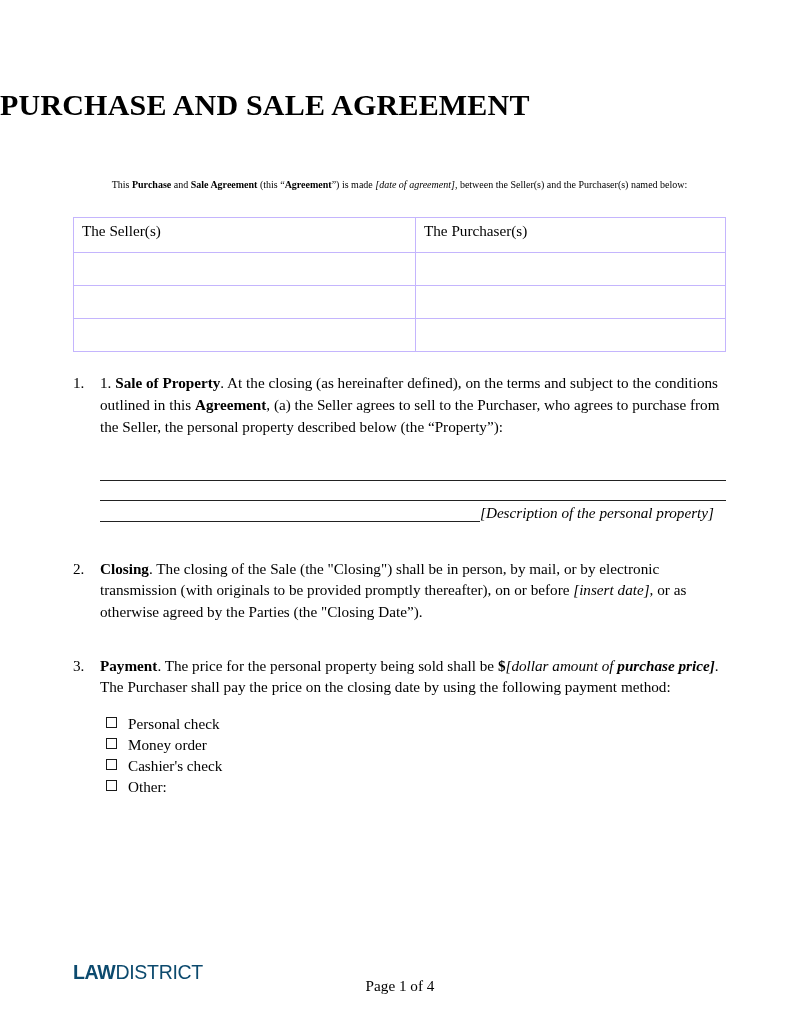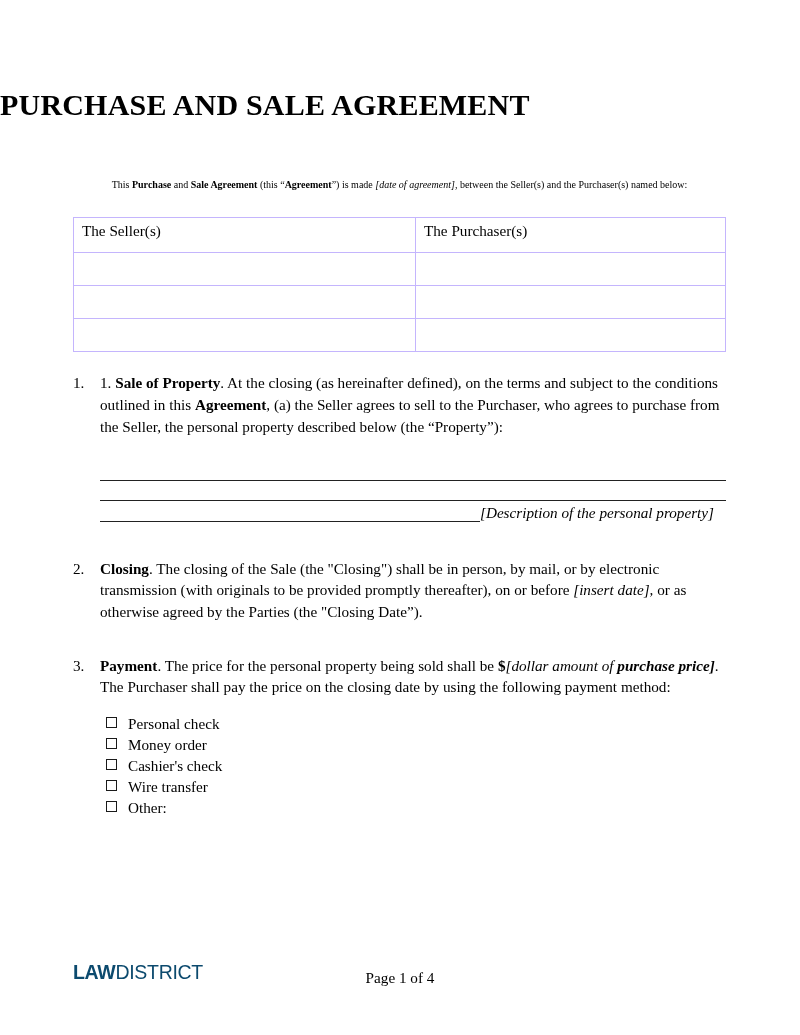--- a/index.html
+++ b/index.html
@@ -160,21 +160,21 @@
     letter-spacing: -0.3px;
     color: #0c4a6e;
     line-height: 1;
   }
   .logo .law { font-weight: bold; }
   .logo .district { font-weight: normal; }
   .page-number {
     position: absolute;
     left: 0;
     right: 0;
-    top: 6px;
+    top: 14px;
     text-align: center;
     font-size: 15.2px;
     color: #000;
   }
   b, strong { font-weight: bold; }
   i, em { font-style: italic; }
   .bi { font-weight: bold; font-style: italic; }
 </style>
 </head>
 <body>
@@ -242,24 +242,20 @@
       <li>
           <span class="box"></span>
           <span>Money order</span>
         </li>
       <li>
           <span class="box"></span>
           <span>Cashier's check</span>
         </li>
       <li>
           <span class="box"></span>
-          <span>Wire transfer</span>
-        </li>
-      <li>
-          <span class="box"></span>
           <span>Other:</span>
         </li>
     </ul>
 
   </div>
 
   <div class="footer">
     <div class="logo"><span class="law">LAW</span><span class="district">DISTRICT</span></div>
     <div class="page-number">Page 1 of  4</div>
   </div>

